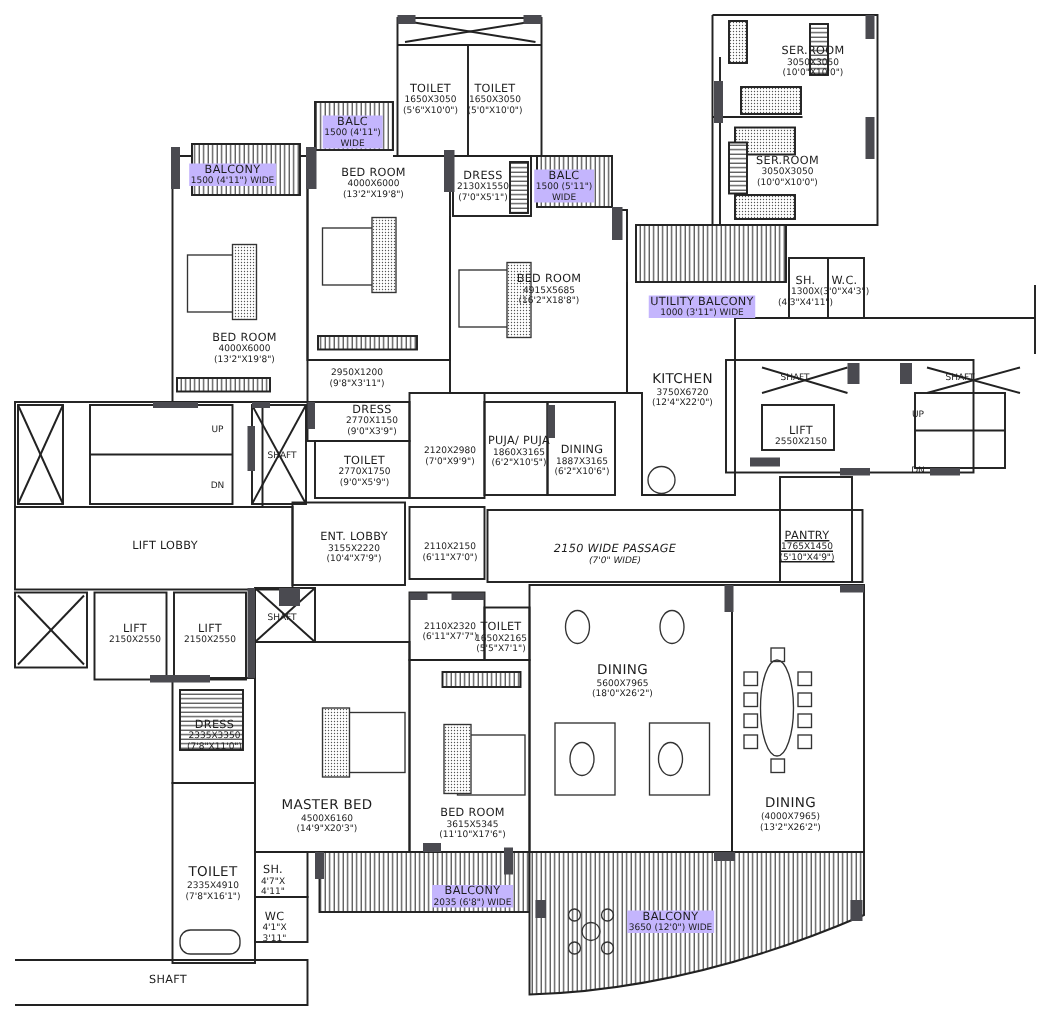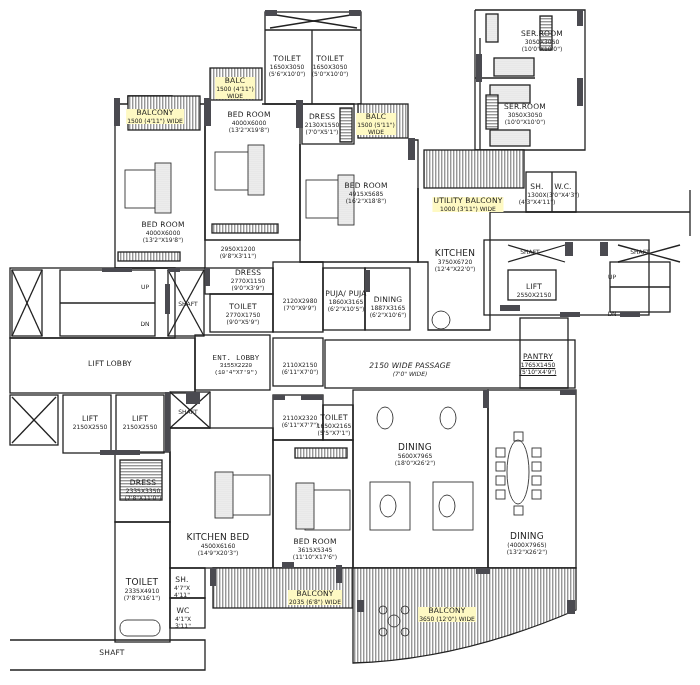--- a/index.html
+++ b/index.html
@@ -2,21 +2,21 @@
 <html><head>
 <meta charset="utf-8">
 <style>
   html,body{margin:0;padding:0;background:#ffffff;}
   body{width:700px;height:685px;position:relative;overflow:hidden;font-family:"DejaVu Sans",sans-serif;color:#222;}
   #plan{position:absolute;left:0;top:0;width:700px;height:685px;}
   .lbl{position:absolute;text-align:center;font-size:7px;line-height:8px;color:#1c1c1c;white-space:nowrap;transform:translateX(-50%);font-family:"DejaVu Sans",sans-serif;}
   .lbl .t{display:block;font-size:7.5px;letter-spacing:.2px;}
   .lbl .big{font-size:9px;line-height:10px;}
   .lbl .d{display:block;font-size:6px;line-height:7px;}
-  .blk{background:#fef9c3;padding:0 1px;}
+  .blk{background:#c4b5fd;padding:0 1px;}
 </style>
 </head>
 <body>
 
 <svg id="plan" width="700" height="685" viewBox="0 0 700 685" xmlns="http://www.w3.org/2000/svg">
   <defs>
     <pattern id="hatch" width="3" height="10" patternUnits="userSpaceOnUse">
       <rect width="3" height="10" fill="#fff"></rect>
       <line x1="0.8" y1="0" x2="0.8" y2="10" stroke="#444" stroke-width="0.8"></line>
     </pattern>
@@ -321,21 +321,21 @@
       <span class="d">(6'2"X10'5")</span>
     </div>
     <div class="lbl" style="left: 388px; top: 296px;">
       <span class="t">DINING</span>
       <span class="d">1887X3165</span>
       <span class="d">(6'2"X10'6")</span>
     </div>
     <div class="lbl" style="left: 110px; top: 360px; text-align: right;">
       <span class="t">LIFT LOBBY</span>
     </div>
-    <div class="lbl" style="left: 236px; top: 354px; font-family: Liberation Mono, monospace;">
+    <div class="lbl" style="left: 236px; top: 354px;">
       <span class="t">ENT. LOBBY</span>
       <span class="d">3155X2220</span>
       <span class="d">(10'4"X7'9")</span>
     </div>
     <div class="lbl" style="left: 300px; top: 361px;">
       <span class="d">2110X2150</span>
       <span class="d">(6'11"X7'0")</span>
     </div>
     <div class="lbl" style="left: 410px; top: 362px; font-style: italic;">
       <span class="t">2150 WIDE PASSAGE</span>
@@ -367,21 +367,21 @@
       <span class="t big">DINING</span>
       <span class="d">5600X7965</span>
       <span class="d">(18'0"X26'2")</span>
     </div>
     <div class="lbl" style="left: 143px; top: 479px;">
       <span class="t">DRESS</span>
       <span class="d">2335X3350</span>
       <span class="d">(7'8"X11'0")</span>
     </div>
     <div class="lbl" style="left: 218px; top: 532px;">
-      <span class="t big">KITCHEN BED</span>
+      <span class="t big">MASTER BED</span>
       <span class="d">4500X6160</span>
       <span class="d">(14'9"X20'3")</span>
     </div>
     <div class="lbl" style="left: 315px; top: 538px;">
       <span class="t">BED ROOM</span>
       <span class="d">3615X5345</span>
       <span class="d">(11'10"X17'6")</span>
     </div>
     <div class="lbl" style="left: 527px; top: 531px;">
       <span class="t big">DINING</span>

